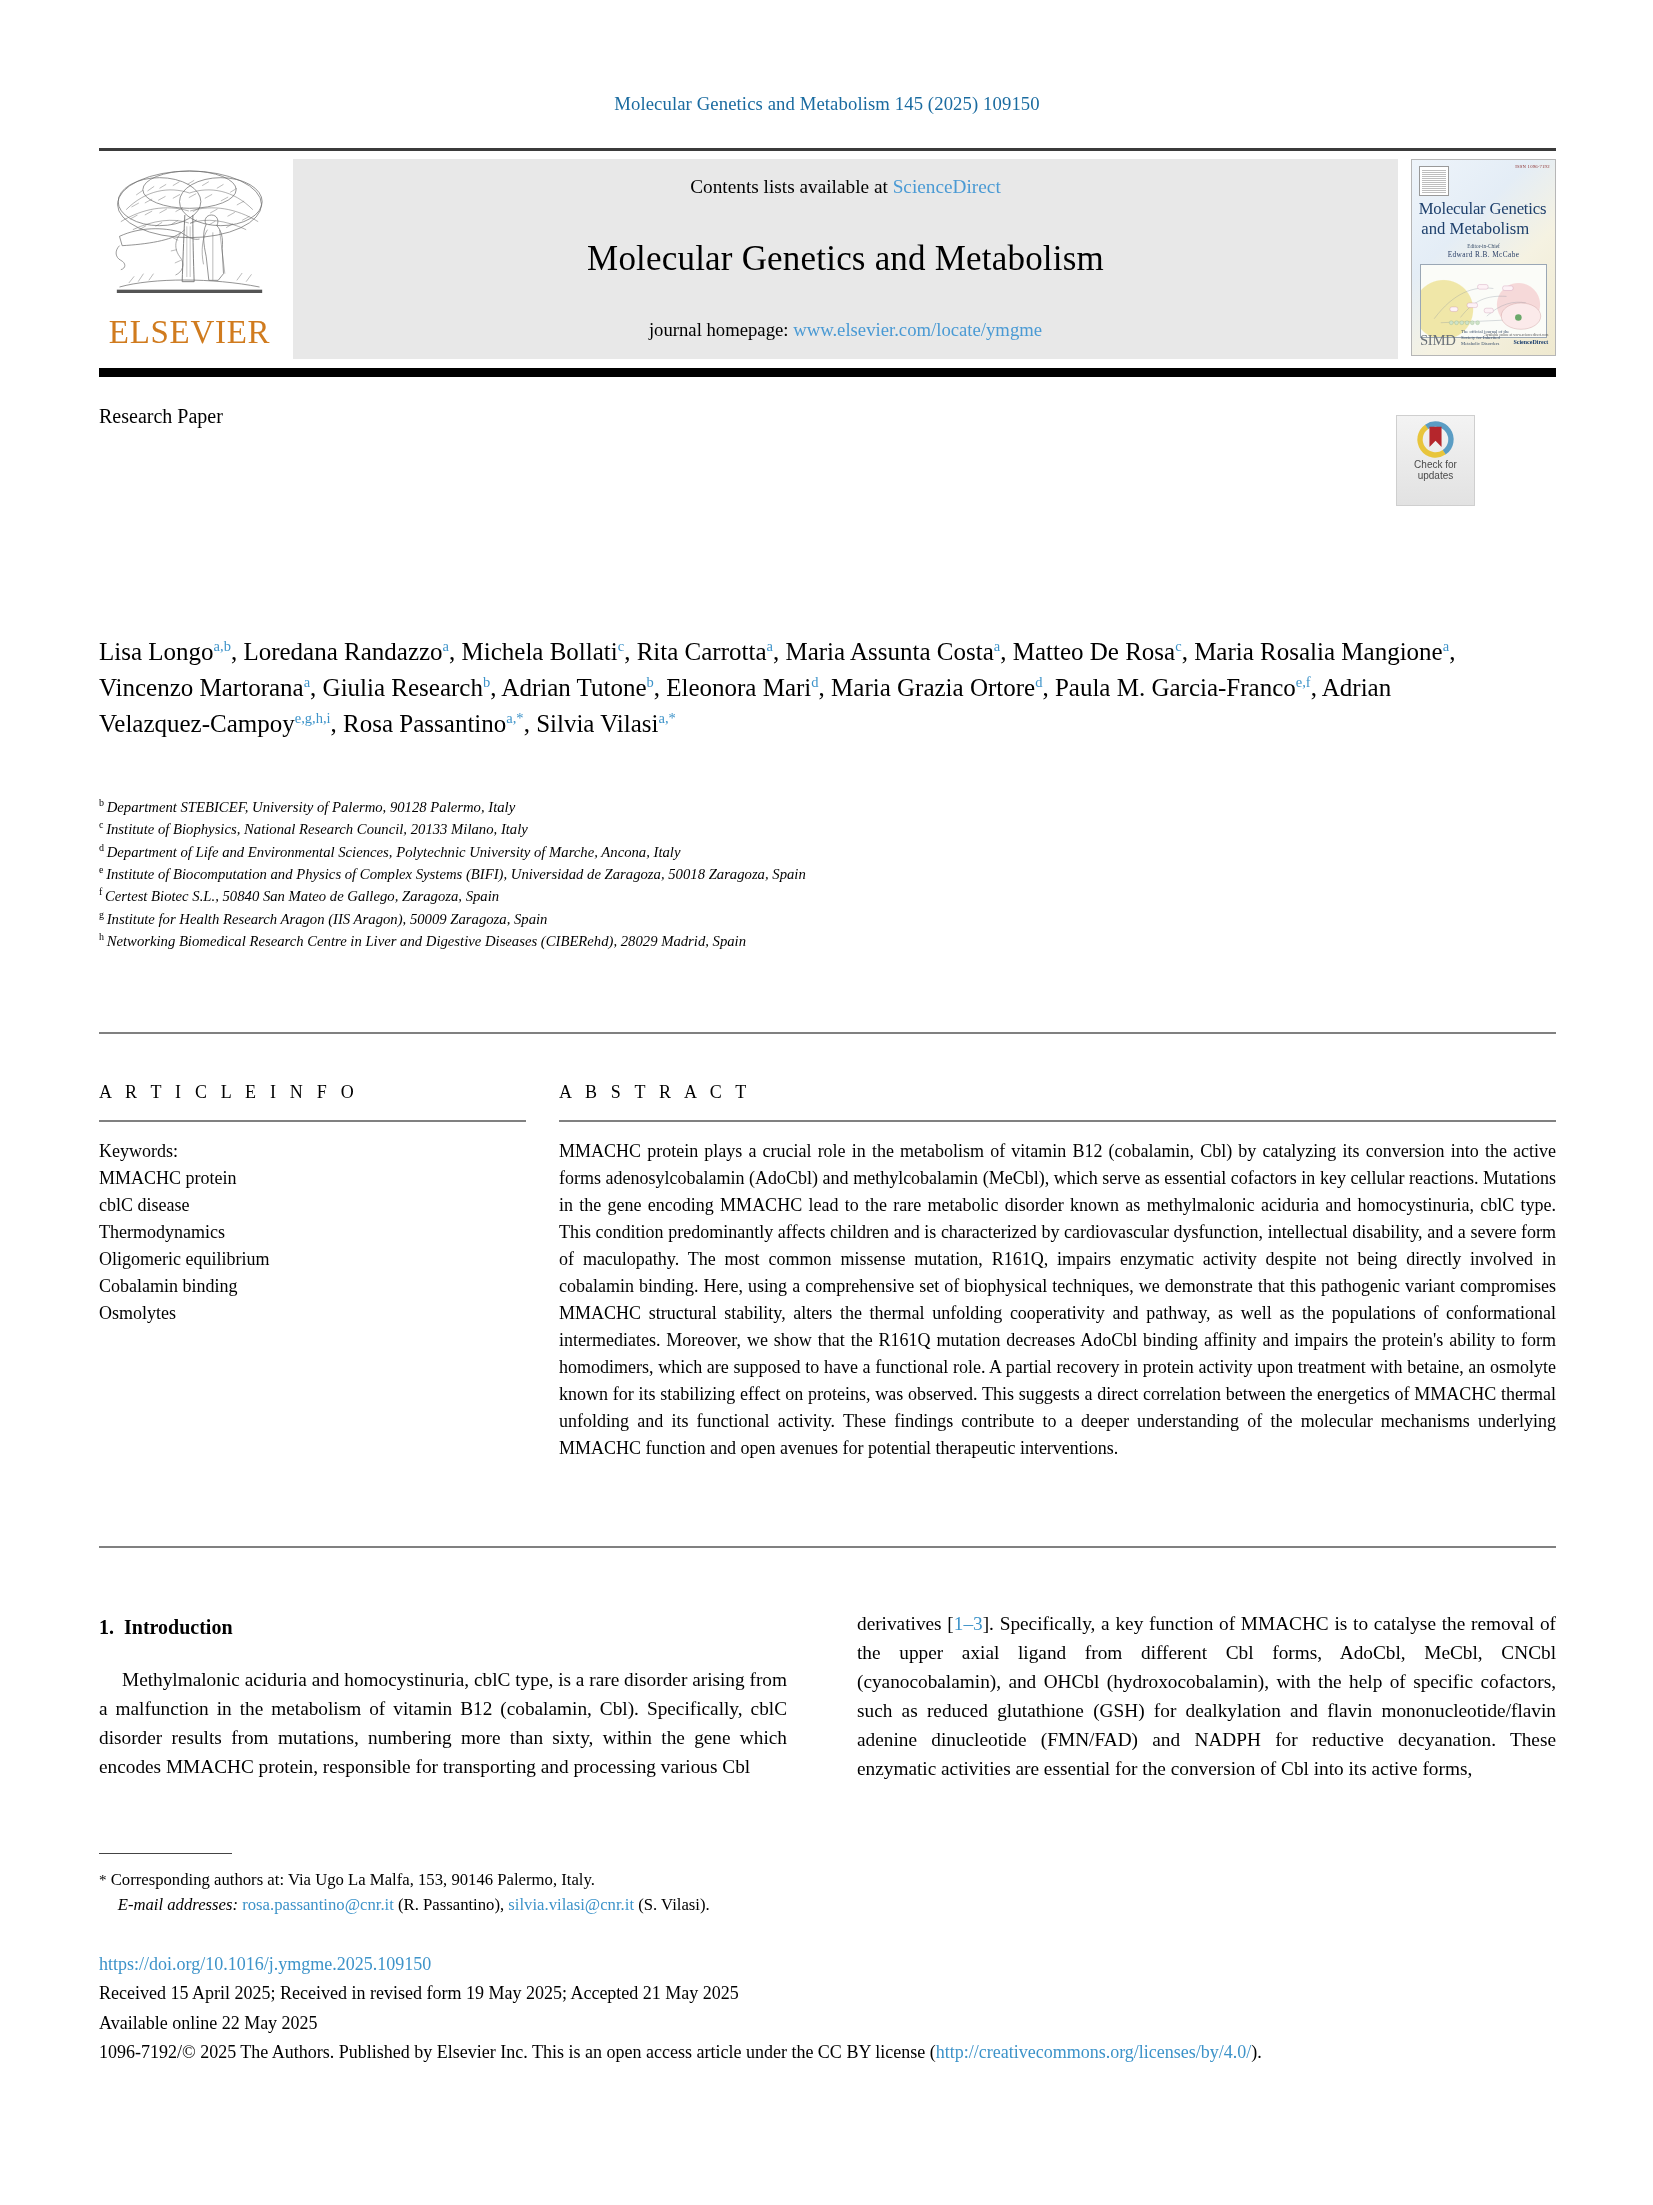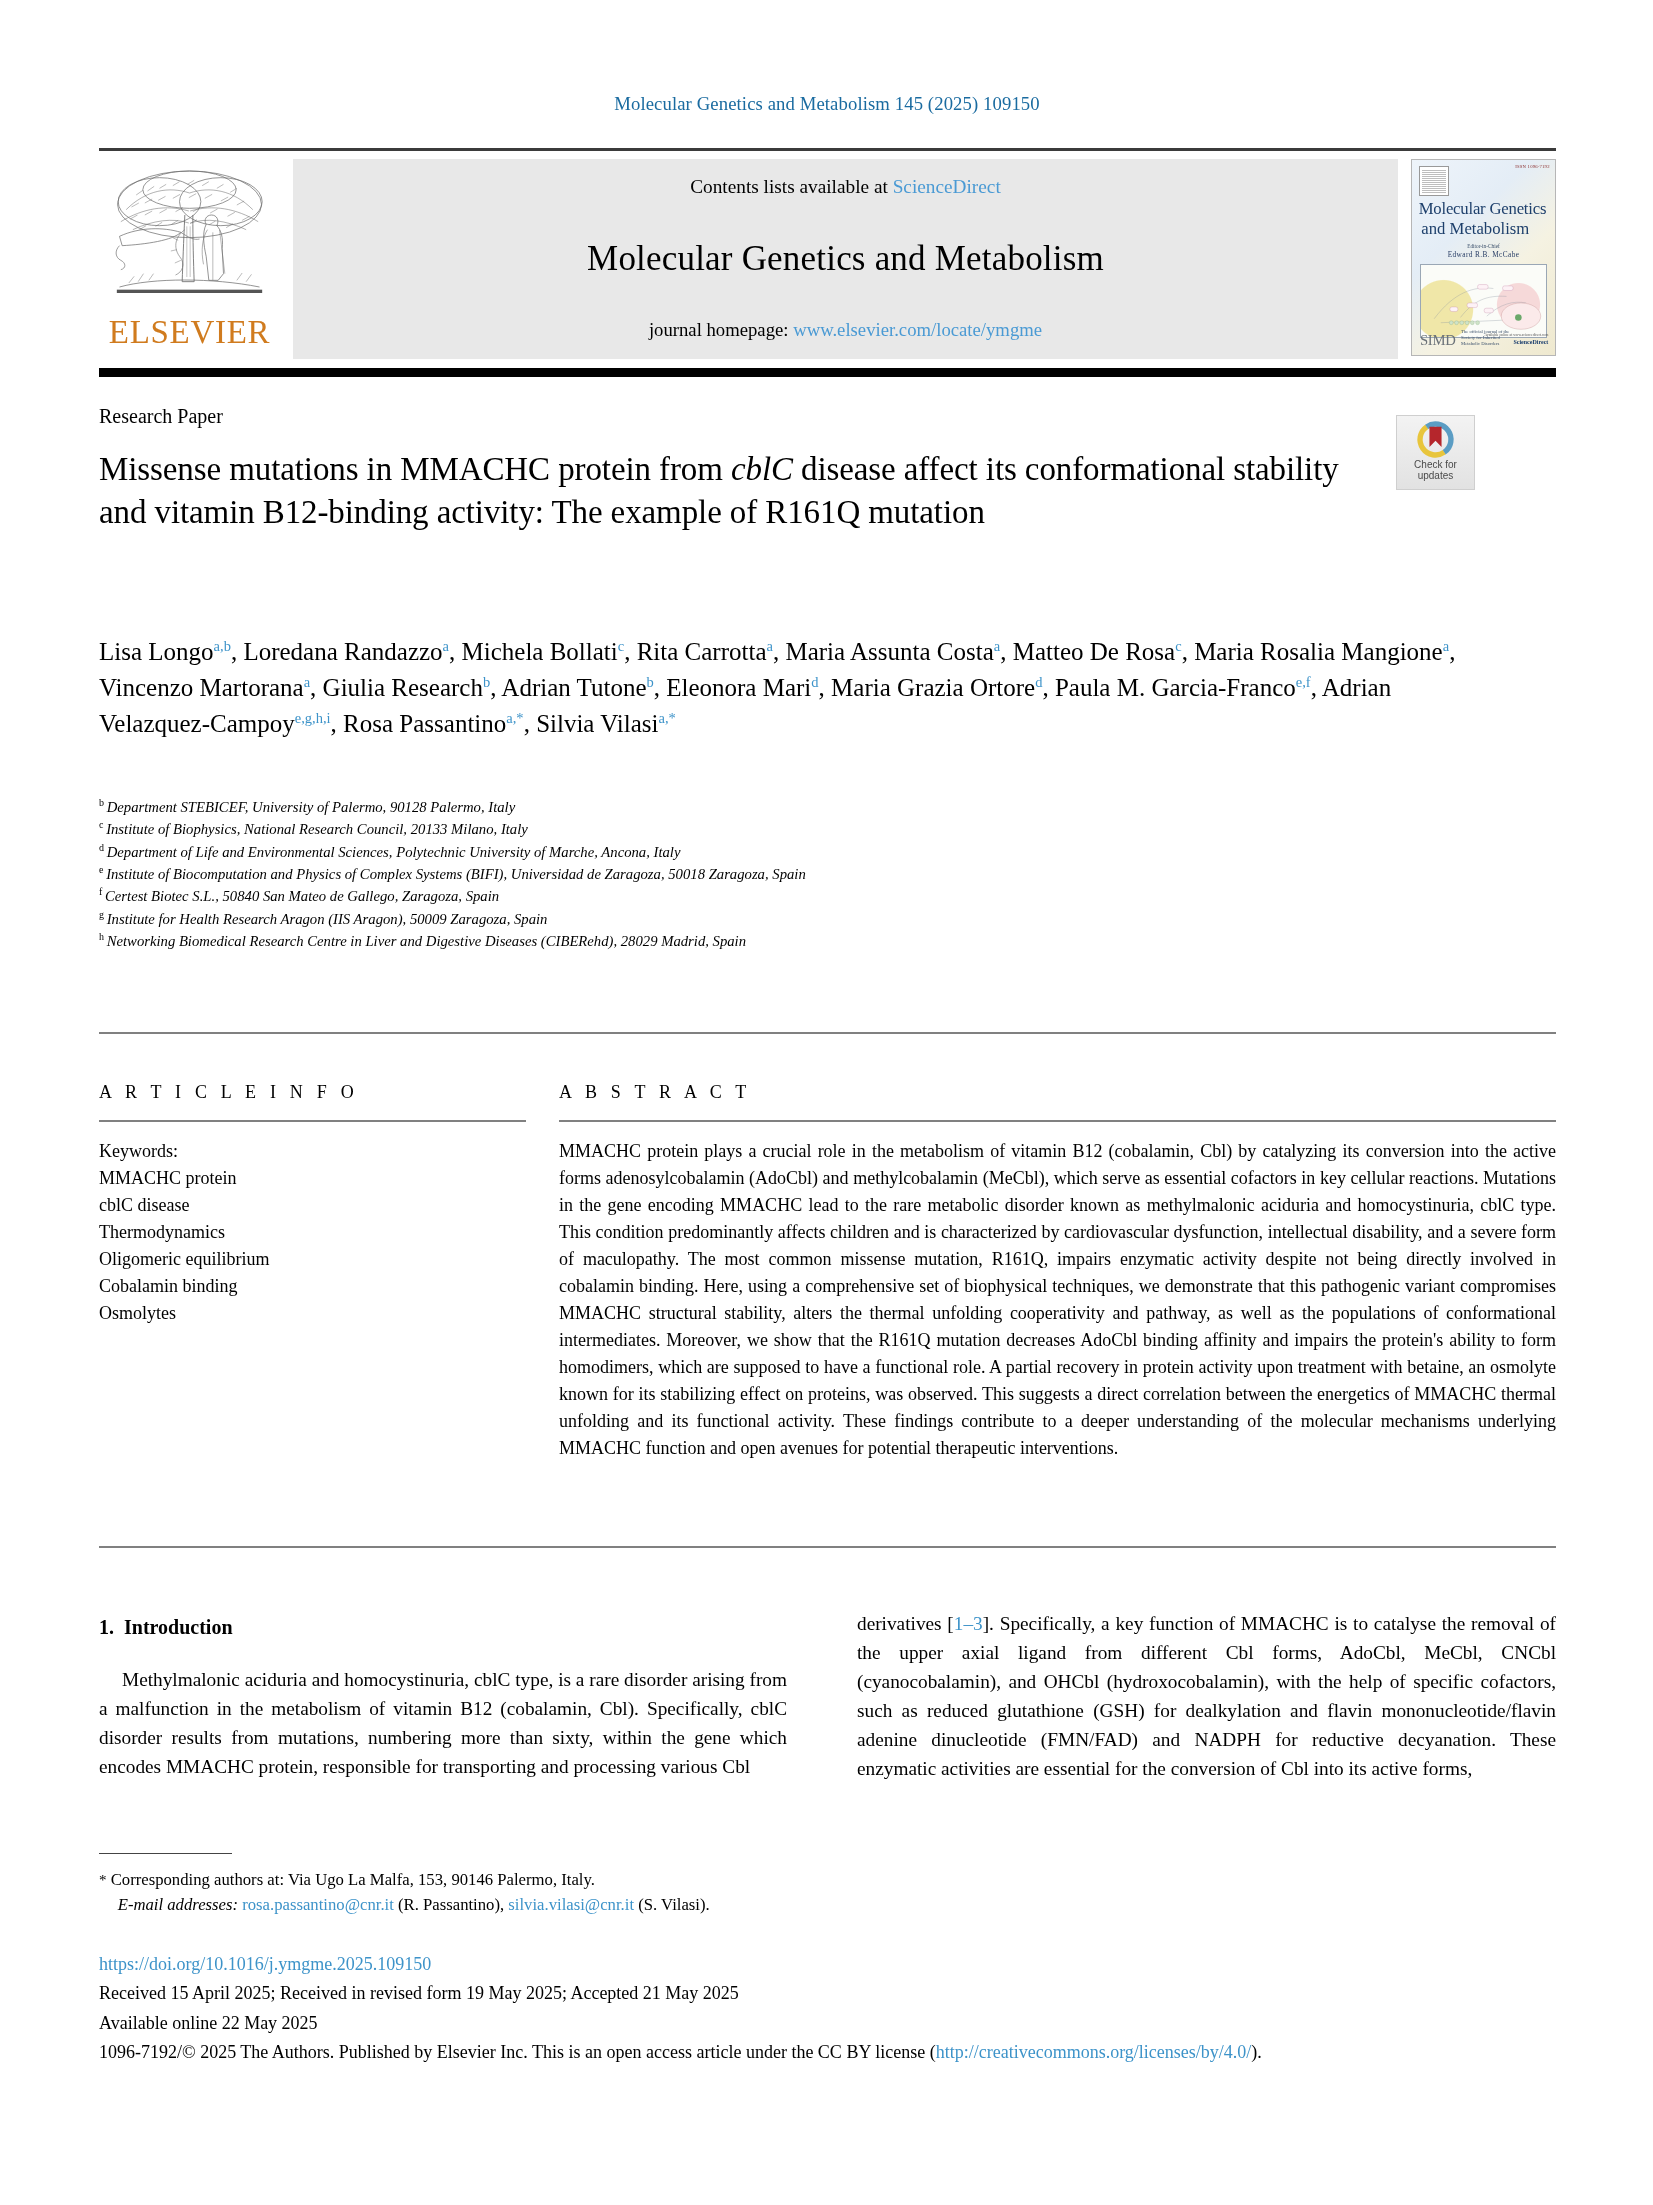--- a/index.html
+++ b/index.html
@@ -74,21 +74,21 @@
 
   .rule-black { height:9.3px; background:#000; width:1457px; margin-top:9.3px; }
 
   
   .artinfo-type {
     position:absolute; top:405px; left:99px;
     font-size:20px;
   }
   .crossmark {
     position:absolute; top:415px; left:1396px;
-    width:79px; height:75px;
+    width:79px; height:91px;
     background:linear-gradient(180deg,#f3f3f3 0%,#e2e2e2 100%);
     border:0.7px solid #cfcfcf; box-sizing:border-box;
     display:flex; flex-direction:column; align-items:center; justify-content:flex-start;
     padding-top:4px;
   }
   .cm-ring { width:39px; height:39px; position:relative; }
   .cm-text { font-family:"Liberation Sans", sans-serif; font-size:10px; line-height:1.05; color:#4a4a4a; text-align:center; margin-top:1.3px;}
 
   .title {
     position:absolute; top:448px; left:99px; width:1247px;
@@ -311,23 +311,20 @@
         <circle cx="29" cy="29" r="23" fill="none" stroke="#5b9dc4" stroke-width="8" stroke-dasharray="72 72" transform="rotate(235 29 29)"></circle>
         <path d="M20 10 L38 10 L38 40 L29 31 L20 40 Z" fill="#b5262c"></path>
       </svg>
     </div>
     <div class="cm-text">
       <span>Check for</span><br>
       <span>updates</span>
     </div>
   </div>
 
-  <h1 class="title" style="margin:0;font-weight:normal;">
-    <span>Missense mutations in MMACHC protein from </span><i>cblC</i><span> disease affect its conformational stability and vitamin B12-binding activity: The example of R161Q mutation</span>
-  </h1>
 
   <div class="authors">
     <span><span>Lisa Longo</span><sup>a,b</sup><span>, </span></span>
     <span><span>Loredana Randazzo</span><sup>a</sup><span>, </span></span>
     <span><span>Michela Bollati</span><sup>c</sup><span>, </span></span>
     <span><span>Rita Carrotta</span><sup>a</sup><span>, </span></span>
     <span><span>Maria Assunta Costa</span><sup>a</sup><span>, </span></span>
     <span><span>Matteo De Rosa</span><sup>c</sup><span>, </span></span>
     <span><span>Maria Rosalia Mangione</span><sup>a</sup><span>, </span></span>
     <span><span>Vincenzo Martorana</span><sup>a</sup><span>, </span></span>

